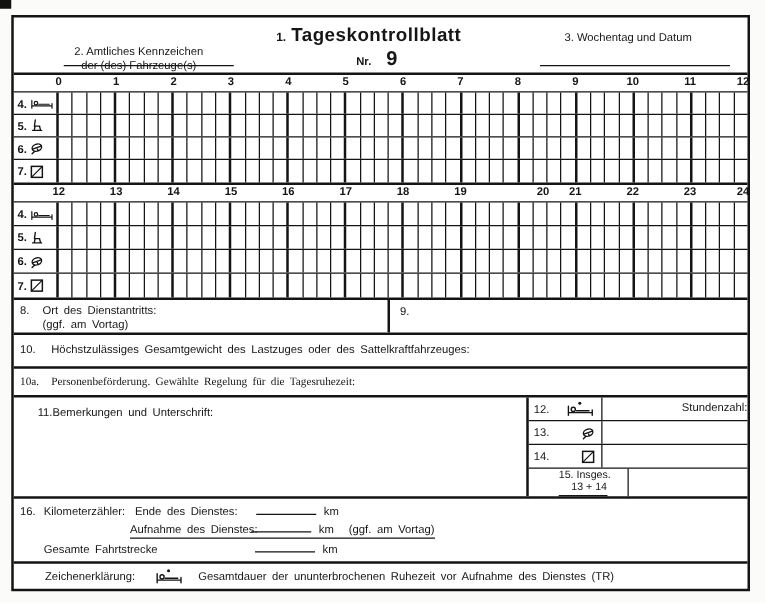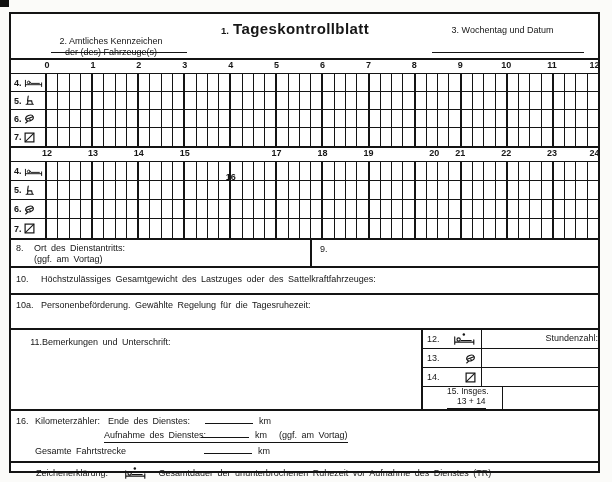--- a/index.html
+++ b/index.html
@@ -40,21 +40,21 @@
   .qcell { flex:1; border-right:1px solid #141414; }
   .qcell:last-child { border-right:none; }
 
   
   .r89 { height:28px; display:flex; font-size:9px; }
   .c8 { width:301px; border-right:2px solid #141414; display:flex; padding:3px 0 0 5px; }
   .c9 { flex:1; padding:4px 0 0 8px; display:flex; }
   .fnum { width:18px; flex:none; }
   .flbl { word-spacing:3px; line-height:11px; }
   .r10 { height:27px; font-size:9px; display:flex; padding:6px 0 0 5px; }
-  .r10a { height:35px; font-size:9px; display:flex; padding:5px 0 0 5px; }
+  .r10a { height:23px; font-size:9px; display:flex; padding:5px 0 0 5px;font-family:Liberation Serif, serif; }
   .r10 .fnum, .r10a .fnum { width:25px; }
   .writearea { flex:1; }
 
   
   .r11 { height:81px; font-size:9px;text-align:right; }
   .r11-text { position:absolute; left:5px; top:7px; display:flex; }
   .r11 .fnum { width:26px; }
   .sumtable { position:absolute; right:0; top:0; bottom:0; width:177px; border-left:2px solid #141414; display:flex; flex-direction:column; }
   .srow { display:flex; border-bottom:1px solid #141414; height:19px; }
   .srow.tall { height:22px; border-bottom:none; flex:1;margin-left:21px; }
@@ -96,20 +96,23 @@
 
   <div class="sec hdr">
     <div class="hdr-left">
       <div>2.  Amtliches Kennzeichen</div>
       <div>der  (des)  Fahrzeuge(s)</div>
       <div class="uline"></div>
     </div>
     <div class="hdr-center">
       <div class="title-line">
         <span class="t-num">1.</span><span class="t-main">Tageskontrollblatt</span>
+      </div>
+      <div class="nr-line">
+        <span class="nr-lbl">Nr.</span><span class="nr-val">9</span>
       </div>
     </div>
     <div class="hdr-right">
       <div>3.  Wochentag und Datum</div>
       <div class="uline"></div>
     </div>
   </div>
 
   <div class="sec grid1" id="grid1">
       <div class="band">
@@ -466,21 +469,21 @@
       </div>
     </div>
 
   <div class="sec grid2" id="grid2">
       <div class="band">
         <div class="band-inner">
           <span class="hour-num" style="left: 0%;">12</span>
           <span class="hour-num" style="left: 8.33333%;">13</span>
           <span class="hour-num" style="left: 16.6667%;">14</span>
           <span class="hour-num" style="left: 25%;">15</span>
-          <span class="hour-num" style="left: 33.3333%; margin-top: 24px;">16</span>
+          <span class="hour-num" style="left: 33.3333%;">16</span>
           <span class="hour-num" style="left: 41.6667%;">17</span>
           <span class="hour-num" style="left: 50%;">18</span>
           <span class="hour-num" style="left: 58.3333%;">19</span>
           <span class="hour-num" style="left: 66.6667%; margin-left: 20px;">20</span>
           <span class="hour-num" style="left: 75%;">21</span>
           <span class="hour-num" style="left: 83.3333%;">22</span>
           <span class="hour-num" style="left: 91.6667%;">23</span>
           <span class="hour-num last" style="left: 100%;">24</span>
         </div>
       </div>

